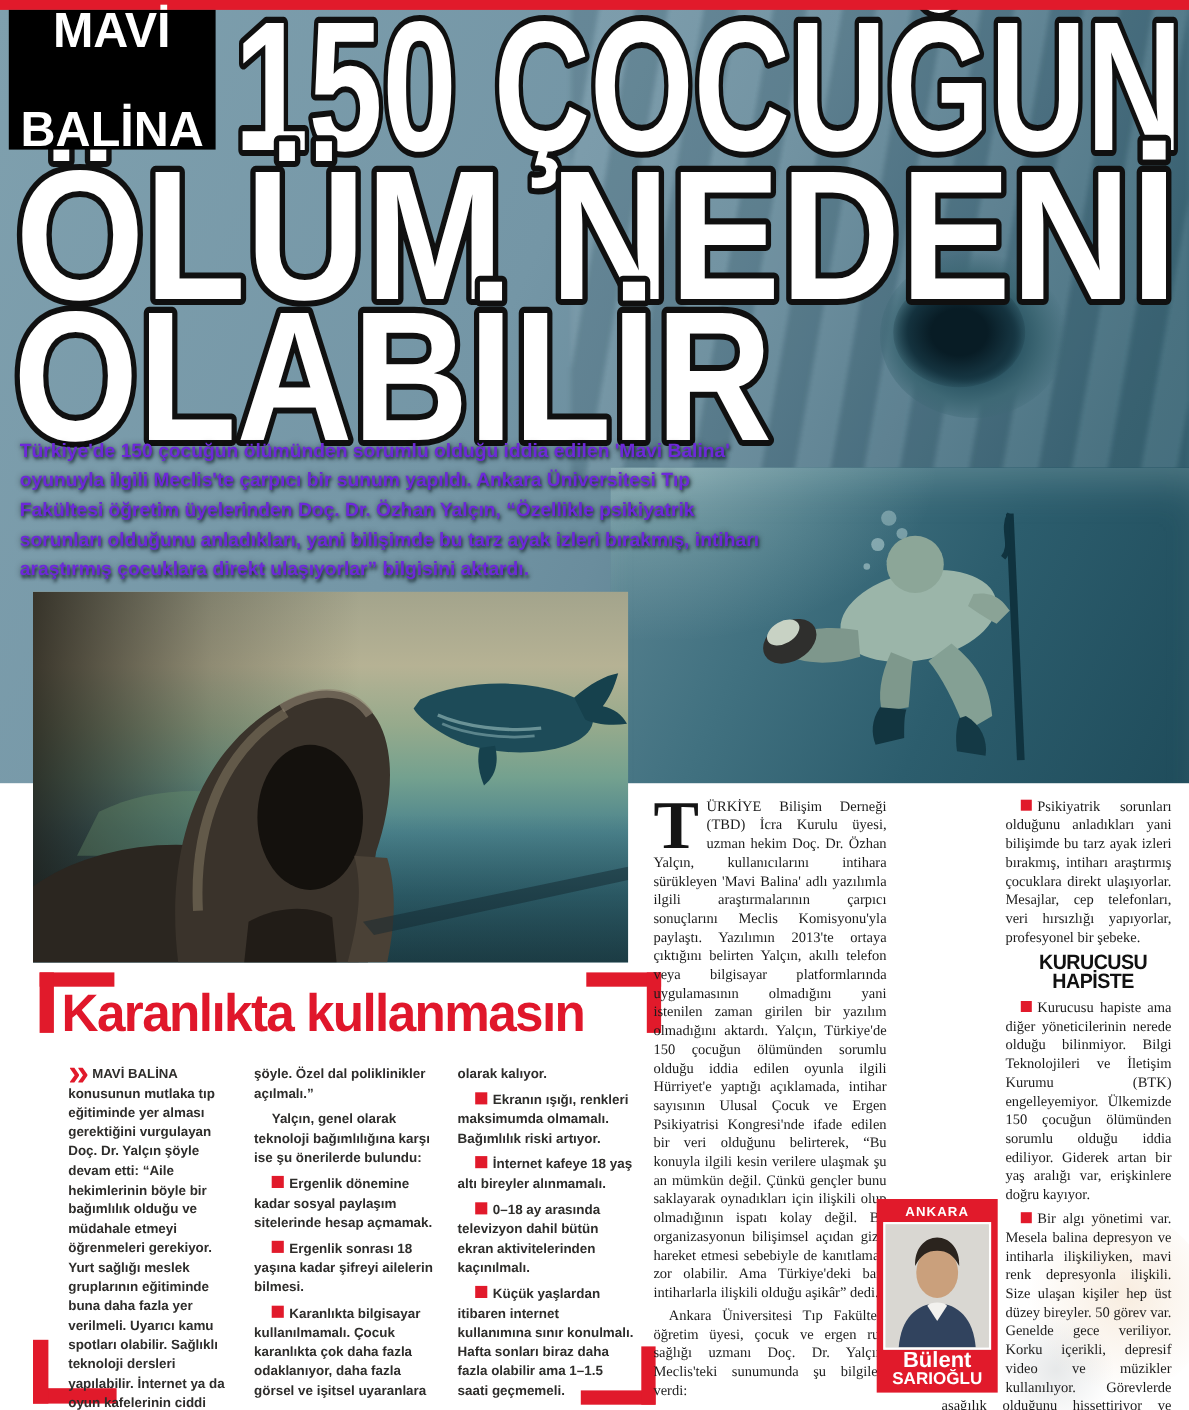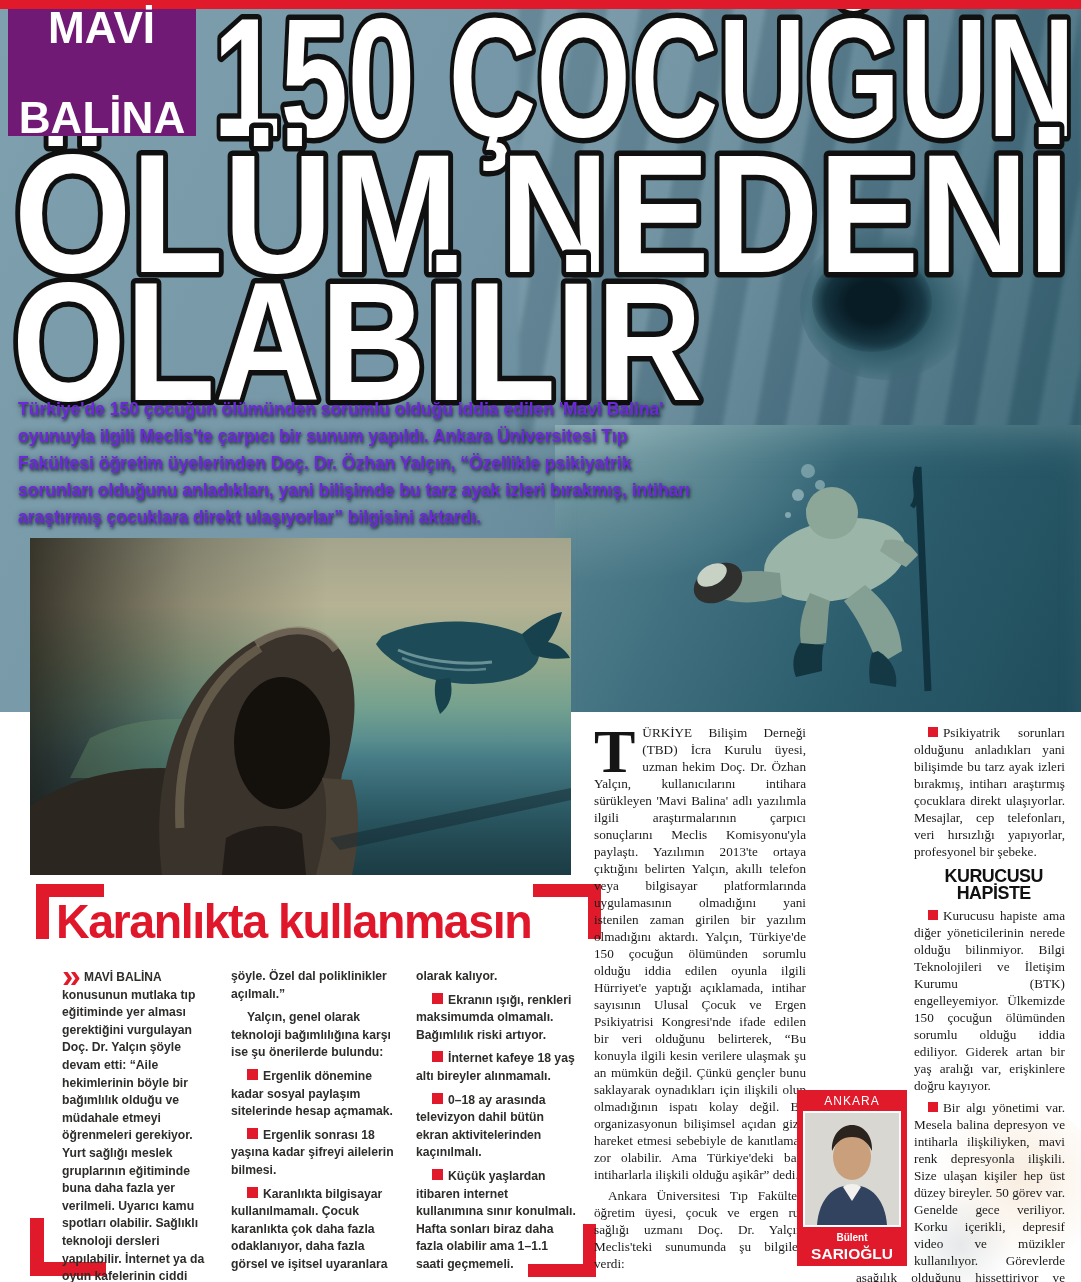--- a/index.html
+++ b/index.html
@@ -16,21 +16,21 @@
         border-radius:50%;}
   .whale-eye2{position:absolute;left:812px;top:252px;width:120px;height:100px;border-radius:50%;
         background:radial-gradient(ellipse at 50% 50%,#081c25 0 30%,#14323e 55%,rgba(20,50,62,0) 75%);}
   .hero-under{position:absolute;left:555px;top:425px;right:0;bottom:0;
         background:linear-gradient(115deg,#5b8492 0%,#417180 30%,#2c5d6d 60%,#1f4c5b 100%);
         box-shadow:inset 0 30px 40px -20px rgba(220,240,235,.25);}
   .hero-rays{position:absolute;left:555px;top:425px;width:300px;height:160px;
         background:radial-gradient(ellipse at 15% 0%,rgba(205,230,225,.35),rgba(205,230,225,0) 70%);}
   
   .topstrip{position:absolute;left:0;top:0;width:1081px;height:9px;background:#e11a2b;z-index:6;}
-  .kicker{position:absolute;left:8px;top:9px;width:188px;height:127px;background:#701a75;z-index:6;
+  .kicker{position:absolute;left:8px;top:9px;width:188px;height:127px;background:#000000;z-index:6;
         display:flex;flex-direction:column;align-items:center;justify-content:center;line-height:1.02;gap:44px;}
   .kicker div{color:#fff;font-weight:bold;font-size:45px;letter-spacing:0px;transform:scaleX(.98);}
   
   .headline-svg{position:absolute;left:0;top:0;z-index:5;}
   .headline-svg text{font-family:"Liberation Sans",sans-serif;font-weight:bold;fill:#ffffff;
         stroke:#101010;stroke-width:11px;stroke-linejoin:round;paint-order:stroke;}
   
   .standfirst{position:absolute;left:18px;top:396px;width:672px;z-index:5;color:#6d28d9;
         font-weight:bold;font-size:17.5px;line-height:27px;
         text-shadow:1px 2px 3px rgba(10,20,25,.75),0 0 6px rgba(10,20,25,.4);}
@@ -54,23 +54,23 @@
   .col-right{position:absolute;left:856px;top:724px;width:221px;z-index:2;}
   .col-right p{margin:0 12px 5px 0;text-indent:14px;}
   .sq{display:inline-block;width:10px;height:10px;background:#e11a2b;margin-right:5px;}
   .subhead{font-family:"Liberation Sans",sans-serif;font-weight:bold;font-size:19px;color:#111;
         text-align:center;text-indent:0 !important;letter-spacing:-.5px;transform:scaleX(.94);
         margin:7px 0 6px 0 !important;}
   .boxspacer{float:left;width:58px;height:176px;margin-top:364px;}
   
   .reporter{position:absolute;left:797px;top:1090px;width:110px;height:176px;background:#e11a2b;z-index:5;
         display:flex;flex-direction:column;align-items:center;padding-top:4px;box-sizing:border-box;}
-  .reporter .loc{color:#fff;font-weight:normal;font-size:12px;letter-spacing:1px;}
+  .reporter .loc{color:#fff;font-weight:bold;font-size:12px;letter-spacing:1px;}
   .reporter .photo{width:94px;height:112px;background:#d9d7d2;border:2px solid #fff;margin-top:3px;overflow:hidden;}
-  .reporter .fname{color:#fff;font-weight:bold;font-size:10px;margin-top:3px;line-height:15px;}
+  .reporter .fname{color:#fff;font-weight:bold;font-size:20px;margin-top:3px;line-height:15px;}
   .reporter .lname{color:#fff;font-weight:bold;font-size:15.5px;line-height:17px;}
   
   .bracket{position:absolute;z-index:1;}
   .br-tl{left:36px;top:884px;width:55px;height:42px;border-left:13px solid #e11a2b;border-top:13px solid #e11a2b;}
   .br-tr{left:533px;top:884px;width:55px;height:42px;border-right:13px solid #e11a2b;border-top:13px solid #e11a2b;}
   .br-bl{left:30px;top:1218px;width:62px;height:44px;border-left:14px solid #e11a2b;border-bottom:14px solid #e11a2b;}
   .br-br{left:528px;top:1224px;width:55px;height:40px;border-right:13px solid #e11a2b;border-bottom:13px solid #e11a2b;}
   .boxtitle{position:absolute;left:56px;top:894px;z-index:2;color:#e0172b;font-weight:bold;
         font-size:48px;letter-spacing:-1.5px;transform:scaleX(.97);transform-origin:left;}
   .boxcols{position:absolute;left:62px;top:968px;width:516px;display:flex;gap:17px;z-index:2;}
@@ -211,17 +211,17 @@
       <p class="bp">Yalçın, genel olarak teknoloji bağımlılığına karşı ise şu önerilerde bulundu:</p>
       <p class="bp"><span class="bsq"></span><span>Ergenlik dönemine kadar sosyal paylaşım sitelerinde hesap açmamak.</span></p>
       <p class="bp"><span class="bsq"></span><span>Ergenlik sonrası 18 yaşına kadar şifreyi ailelerin bilmesi.</span></p>
       <p class="bp"><span class="bsq"></span><span>Karanlıkta bilgisayar kullanılmamalı. Çocuk karanlıkta çok daha fazla odaklanıyor, daha fazla görsel ve işitsel uyaranlara</span></p>
     </div>
     <div class="boxcol c3">
       <p>olarak kalıyor.</p>
       <p class="bp"><span class="bsq"></span><span>Ekranın ışığı, renkleri maksimumda olmamalı. Bağımlılık riski artıyor.</span></p>
       <p class="bp"><span class="bsq"></span><span>İnternet kafeye 18 yaş altı bireyler alınmamalı.</span></p>
       <p class="bp"><span class="bsq"></span><span>0–18 ay arasında televizyon dahil bütün ekran aktivitelerinden kaçınılmalı.</span></p>
-      <p class="bp"><span class="bsq"></span><span>Küçük yaşlardan itibaren internet kullanımına sınır konulmalı. Hafta sonları biraz daha fazla olabilir ama 1–1.1 saati geçmemeli.</span></p>
+      <p class="bp"><span class="bsq"></span><span>Küçük yaşlardan itibaren internet kullanımına sınır konulmalı. Hafta sonları biraz daha fazla olabilir ama 1–1.5 saati geçmemeli.</span></p>
     </div>
   </div>
 
 </div>
 
 </body></html>

